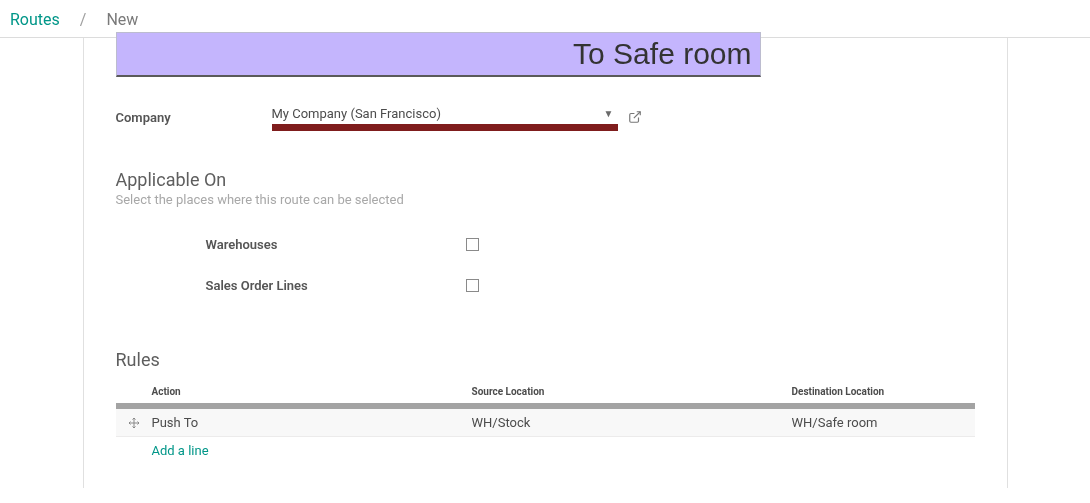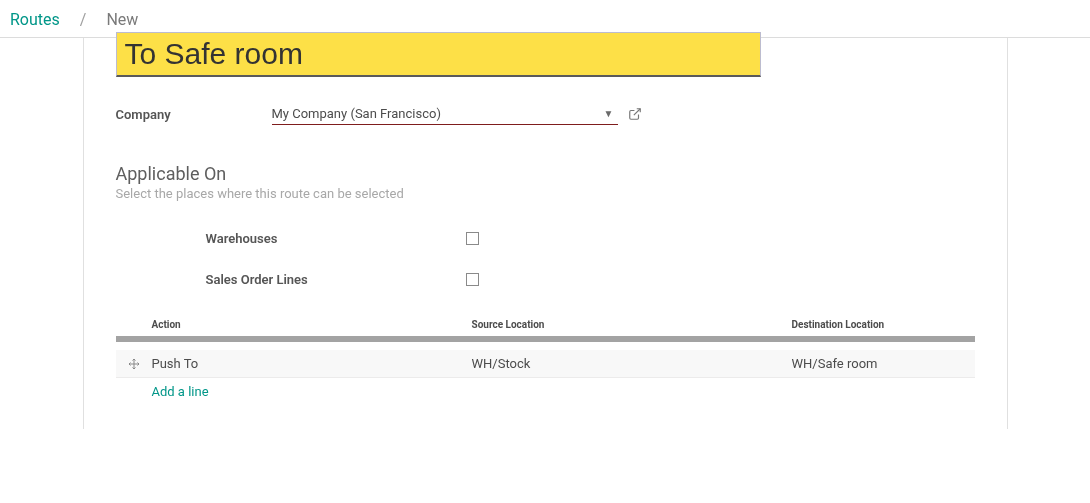--- a/index.html
+++ b/index.html
@@ -65,43 +65,44 @@
   border-right: 1px solid #e0e0e0;
   padding: 0 32px 24px 32px;
   position: relative;
 }
 .title-input {
   width: 645px;
   font-size: 30px;
   color: #333;
   border: 1px solid #bcbccf;
   border-bottom: 2px solid #5a5a5a;
-  background: #fde047;
+  background: #c4b5fd;
   padding: 4px 8px;
   margin-top: -6px;
   margin-bottom: 26px;
   outline: none;
+  text-align: right;
 }
 .field-row {
   display: flex;
   align-items: center;
   margin-bottom: 6px;
 }
 .field-label {
   width: 156px;
   font-size: 13px;
   font-weight: 600;
   color: #555;
 }
 .select-wrap {
   position: relative;
   width: 346px;
   display: flex;
   align-items: center;
-  border-bottom: 1px solid #7f1d1d;
+  border-bottom: 7px solid #7f1d1d;
 }
 .select-value {
   flex: 1;
   font-size: 13px;
   color: #4c4c4c;
   padding: 3px 0;
   cursor: pointer;
 }
 .caret {
   font-size: 10px;
@@ -191,21 +192,20 @@
 .col-action { width: 320px; }
 .col-source { width: 320px; }
 .col-dest { flex: 1; }
 .rules-row {
   display: flex;
   align-items: center;
   padding: 6px 0 6px 12px;
   background: #f8f8f8;
   border-bottom: 1px solid #ecebeb;
   font-size: 13px;
-  margin-top: 8px;
 }
 .drag-handle {
   width: 24px;
   color: #888;
   cursor: move;
   display: inline-flex;
   align-items: center;
 }
 .rules-add {
   padding: 6px 0 6px 36px;
@@ -261,20 +261,21 @@
         </div>
         <div class="check-row">
           <div class="check-label-right">Sales Order Lines</div>
           <div class="checkbox">
             
           </div>
         </div>
       </div>
     </div>
 
+    <div class="rules-title">Rules</div>
 
     <div class="rules-table">
       <div class="rules-head">
         <div class="col-action">Action</div>
         <div class="col-source">Source Location</div>
         <div class="col-dest">Destination Location</div>
       </div>
       <div class="rules-row">
         <span class="drag-handle">
           <svg width="12" height="12" viewBox="0 0 24 24" fill="none" stroke="#888" stroke-width="2">

